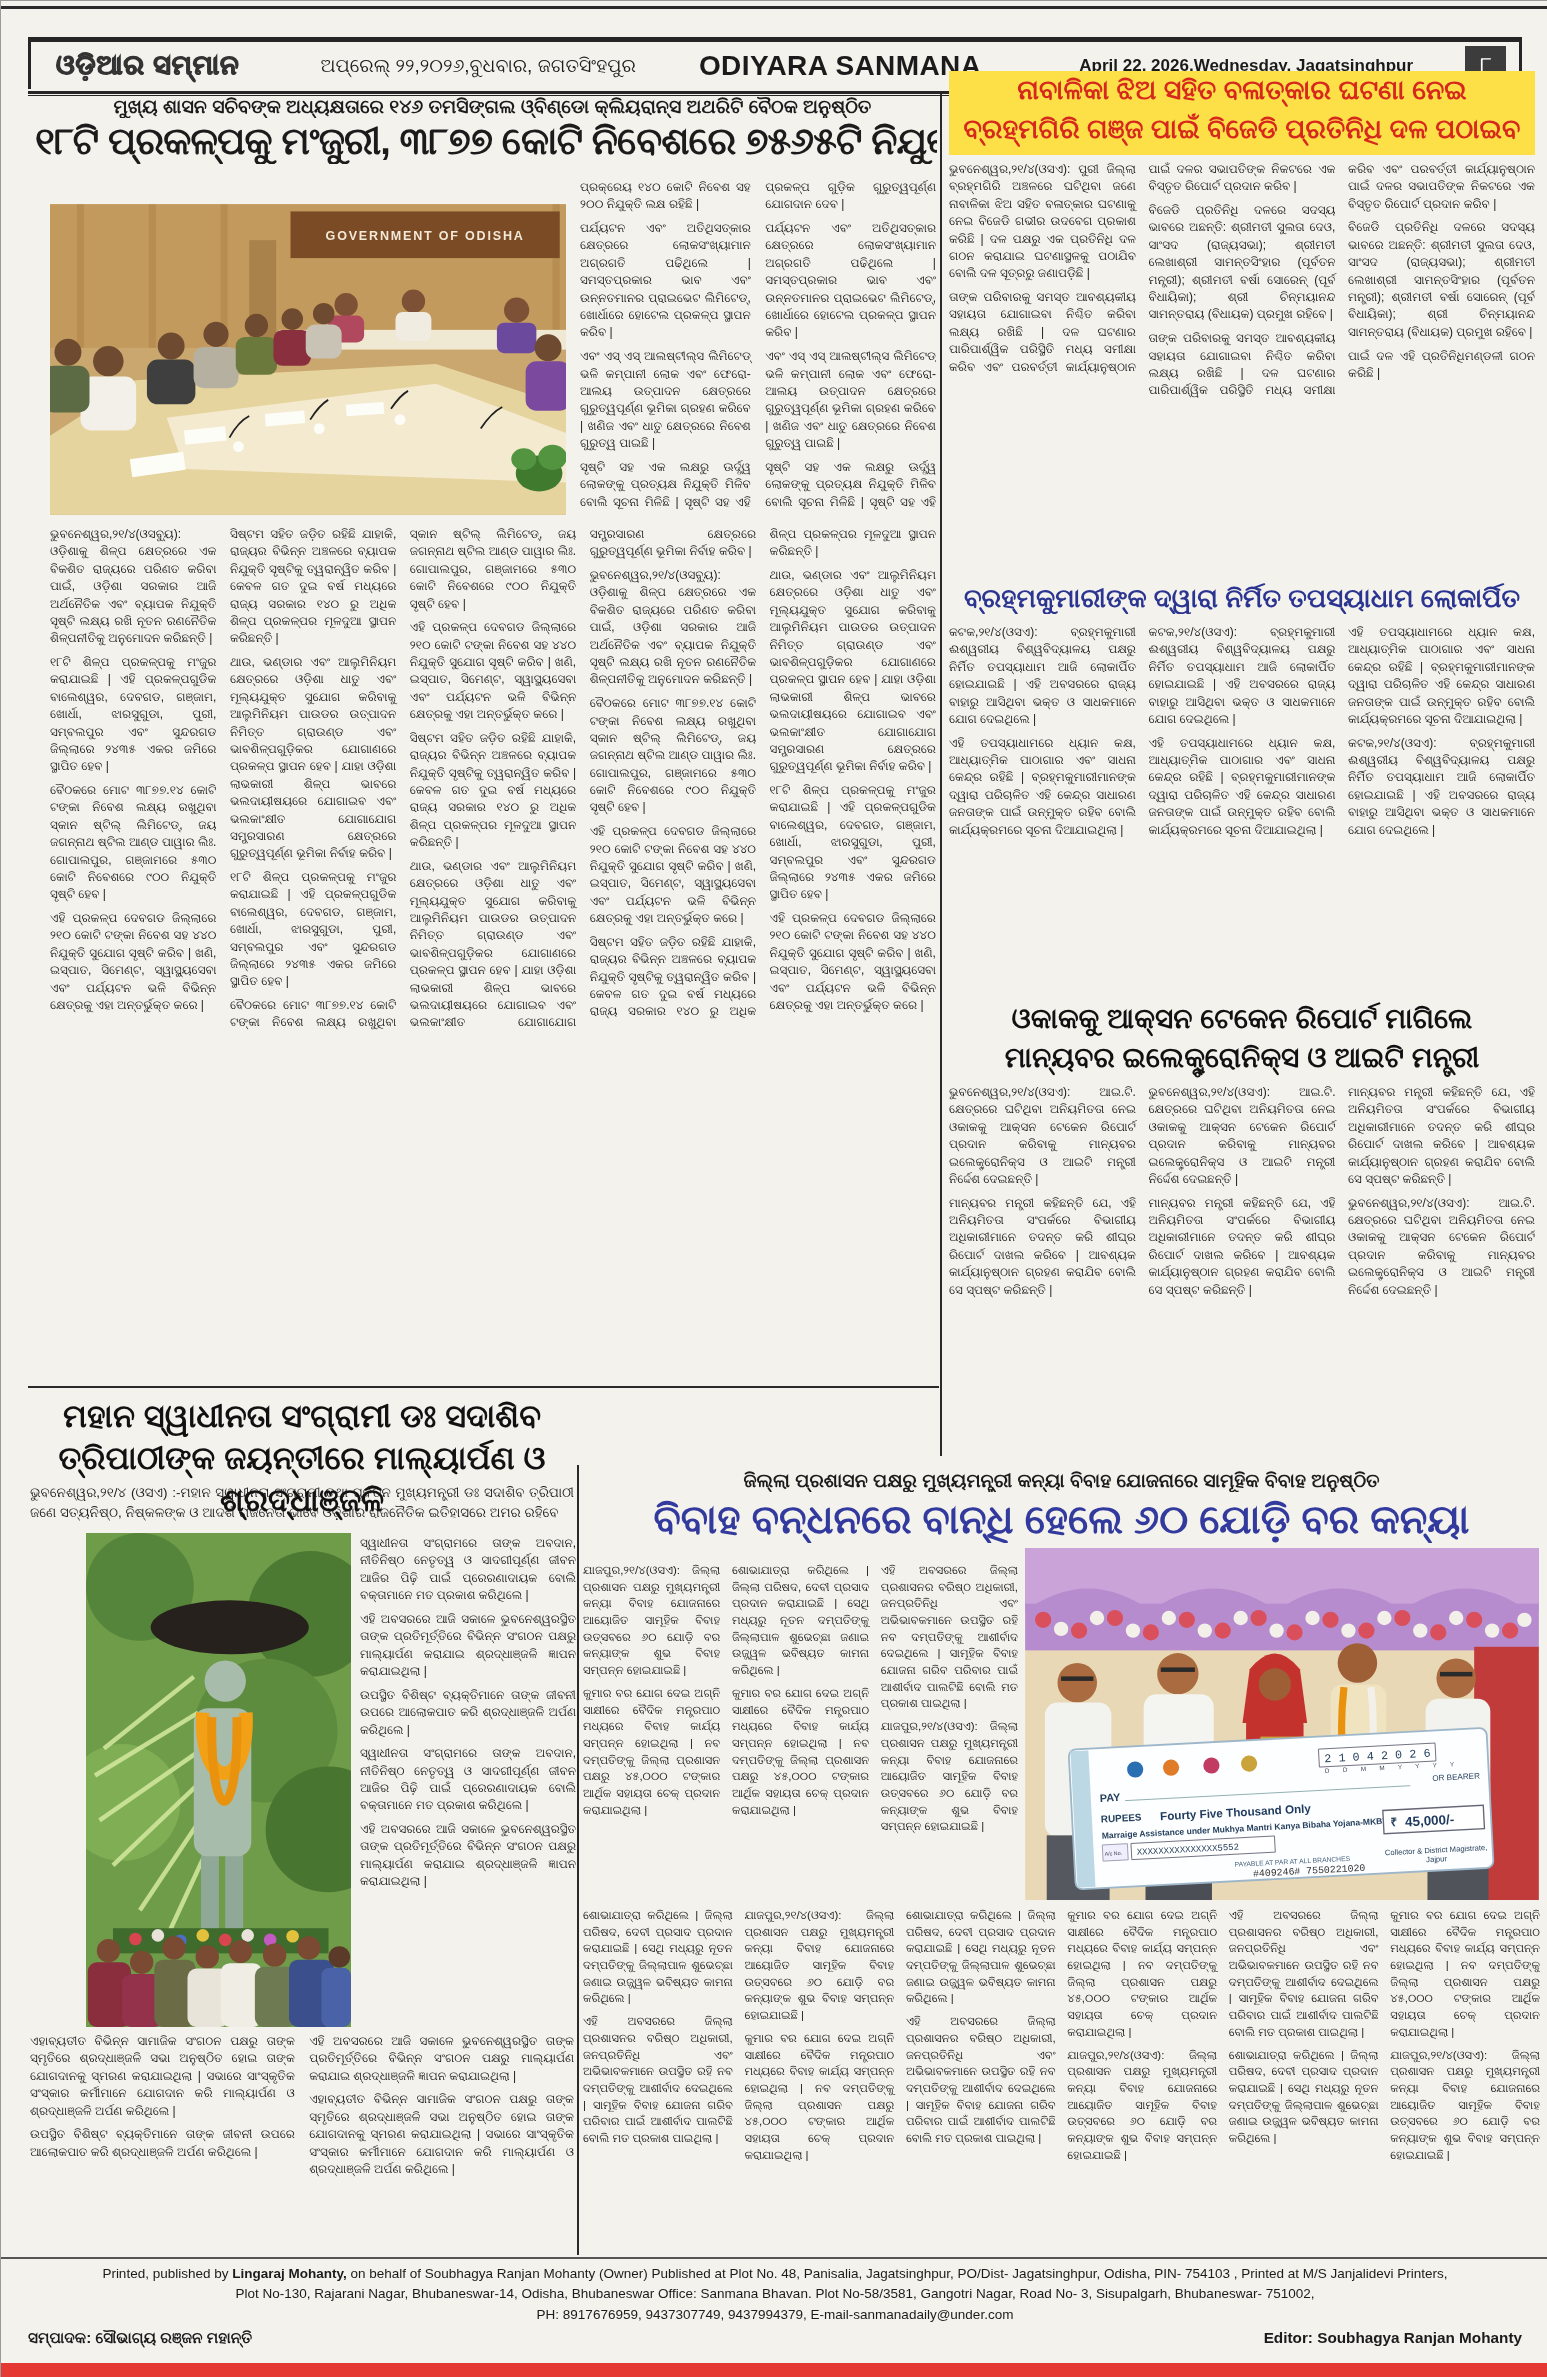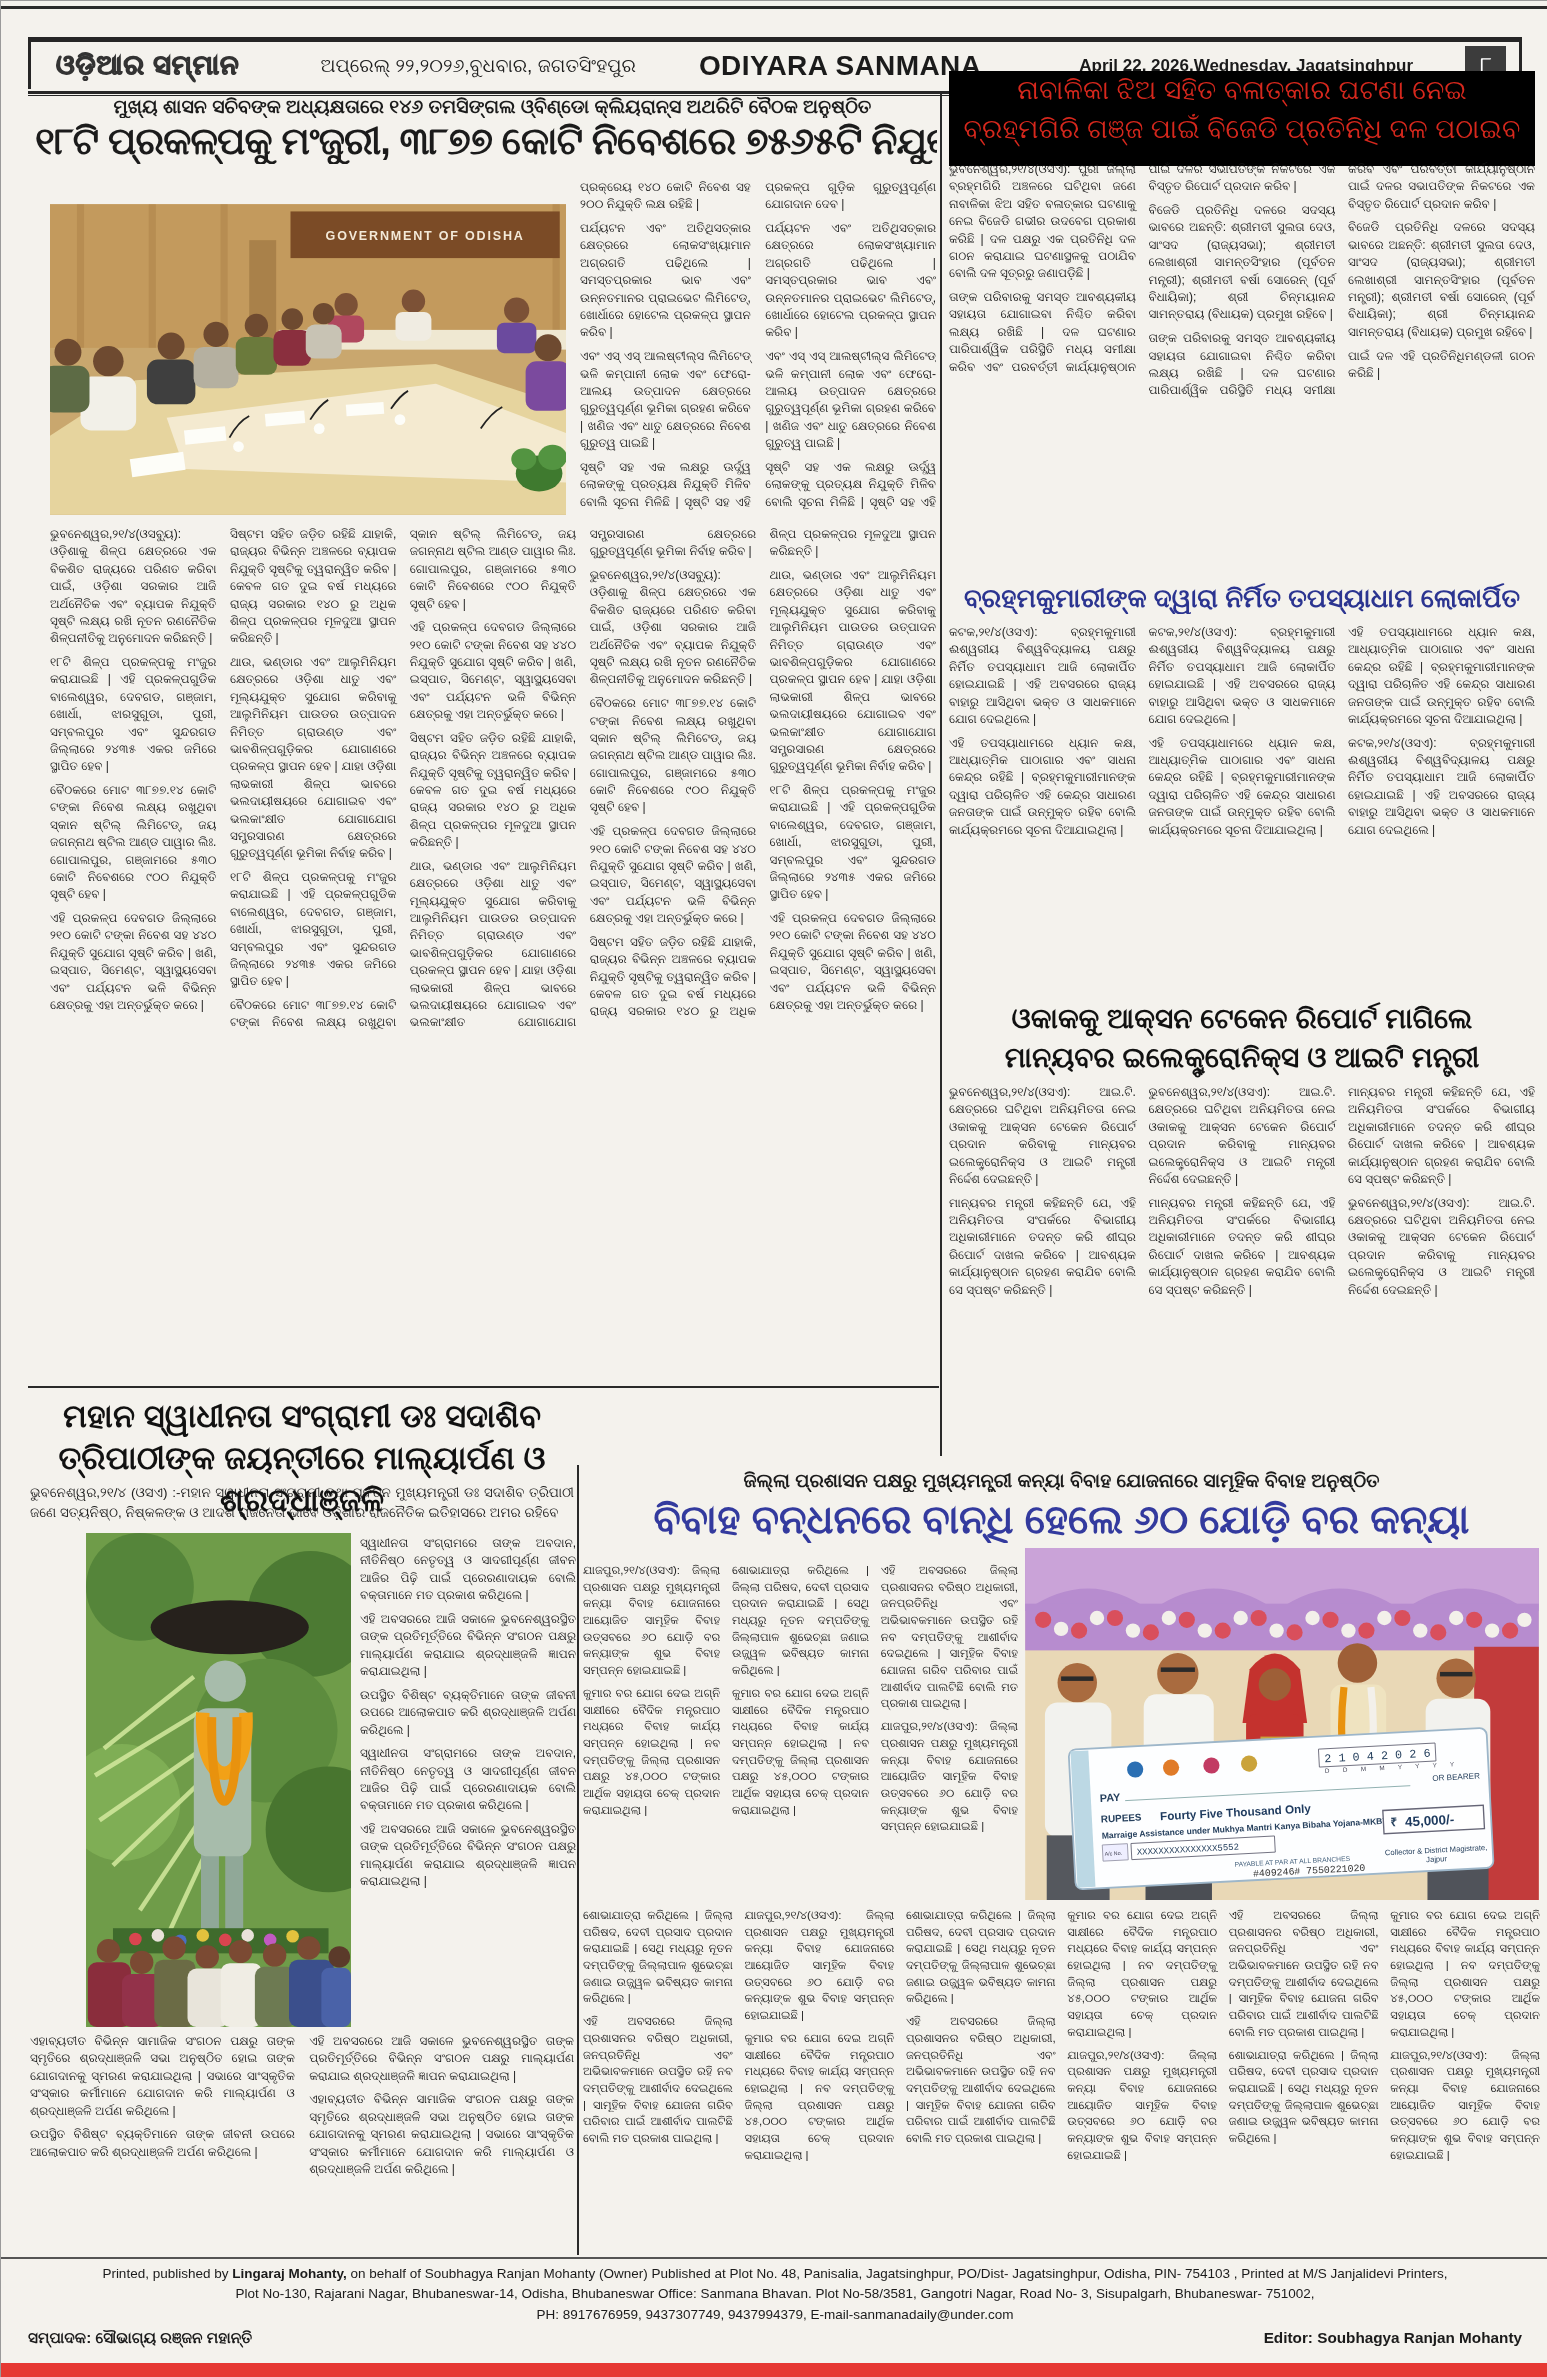--- a/index.html
+++ b/index.html
@@ -19,22 +19,22 @@
   .m-odia-date{font-size:19px;margin-left:81px;white-space:nowrap;}
   .m-title{font-size:28px;font-weight:800;letter-spacing:0.4px;margin-left:63px;white-space:nowrap;}
   .m-en-date{font-size:17px;font-weight:700;margin-left:98px;white-space:nowrap;}
   .pagebox{margin-left:auto;margin-right:12.6px;width:41px;height:40px;background:#3c3c3c;
            color:#fff;font-size:23.4px;display:flex;align-items:center;justify-content:center;}
   
   .kick{font-size:19px;font-weight:600;text-align:center;white-space:nowrap;overflow:hidden;}
   #main-kicker{left:49px;top:95px;width:885px;}
   #main-headline{left:34px;top:119px;width:902px;font-size:38px;font-weight:800;
       text-align:center;letter-spacing:-0.9px;white-space:nowrap;overflow:hidden;}
-  .red-head{left:948px;top:70px;width:586px;height:95px;background:#000000;
-      color:#d7281d;font-size:27px;font-weight:400;text-align:center;line-height:1.45;}
+  .red-head{left:948px;top:70px;width:586px;height:84px;background:#fde047;
+      color:#d7281d;font-size:27px;font-weight:700;text-align:center;line-height:1.45;}
   .blue-head{color:#2b3490;font-weight:800;text-align:center;}
   #tapas-head{left:948px;top:582px;width:586px;font-size:26px;white-space:nowrap;overflow:hidden;}
   .blk-head{color:#111;font-weight:800;text-align:center;}
   #min-head{left:948px;top:999px;width:586px;font-size:28px;line-height:1.38;}
   #tri-head{left:29px;top:1394px;width:544px;font-size:32px;line-height:1.32;color:#111;
       font-weight:800;text-align:center;}
   #tri-deck{left:29px;top:1482px;width:544px;font-size:13.5px;line-height:1.45;text-align:justify;}
   #w-kicker{left:582px;top:1469px;width:957px;}
   #w-head{left:582px;top:1496px;width:957px;font-size:40px;font-weight:700;color:#333a9e;
       text-align:center;white-space:nowrap;overflow:hidden;}

